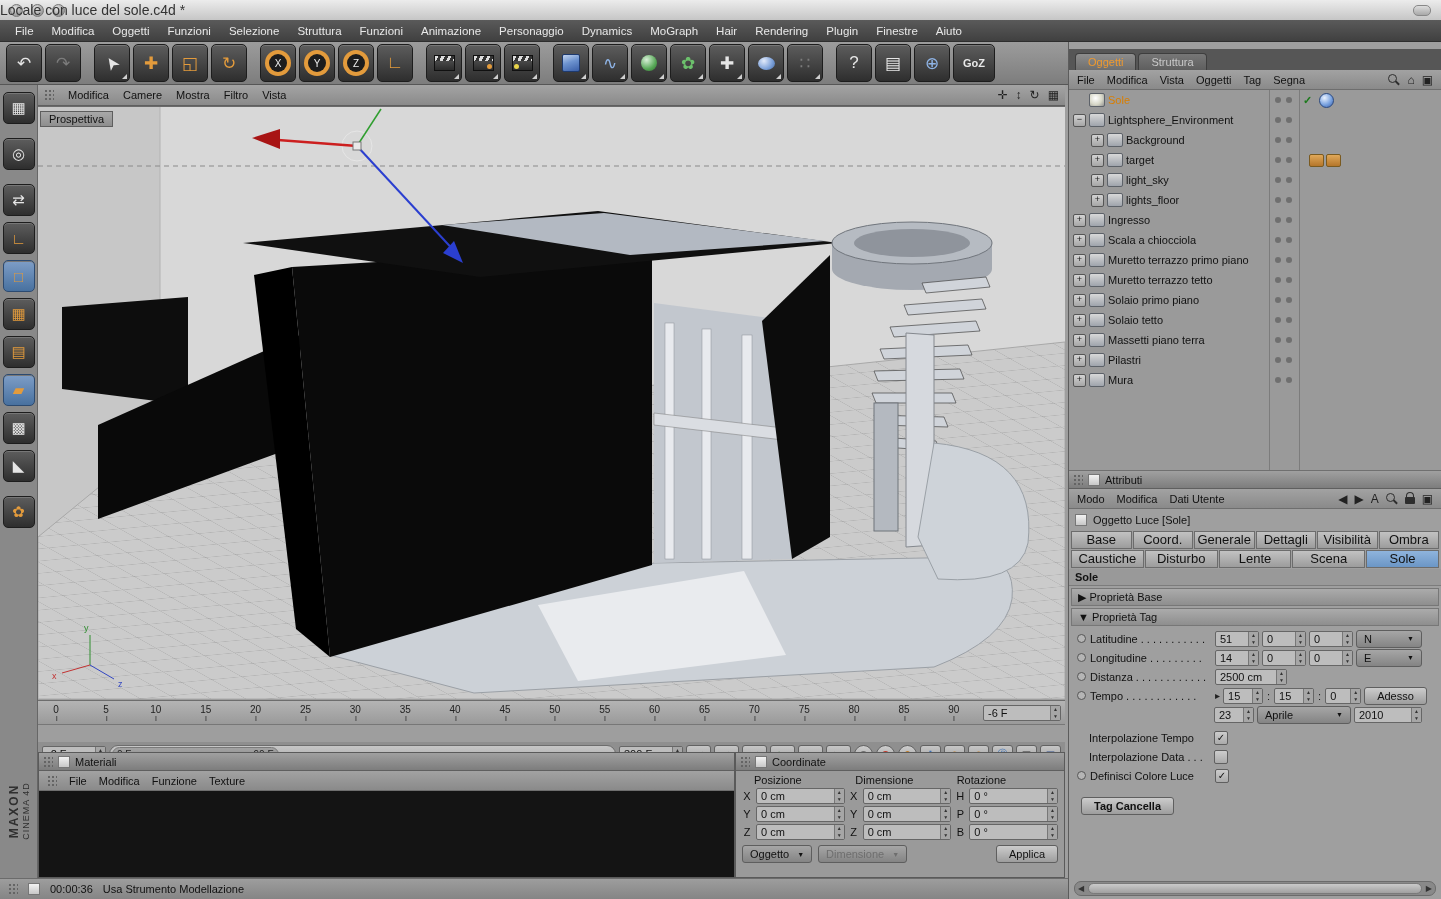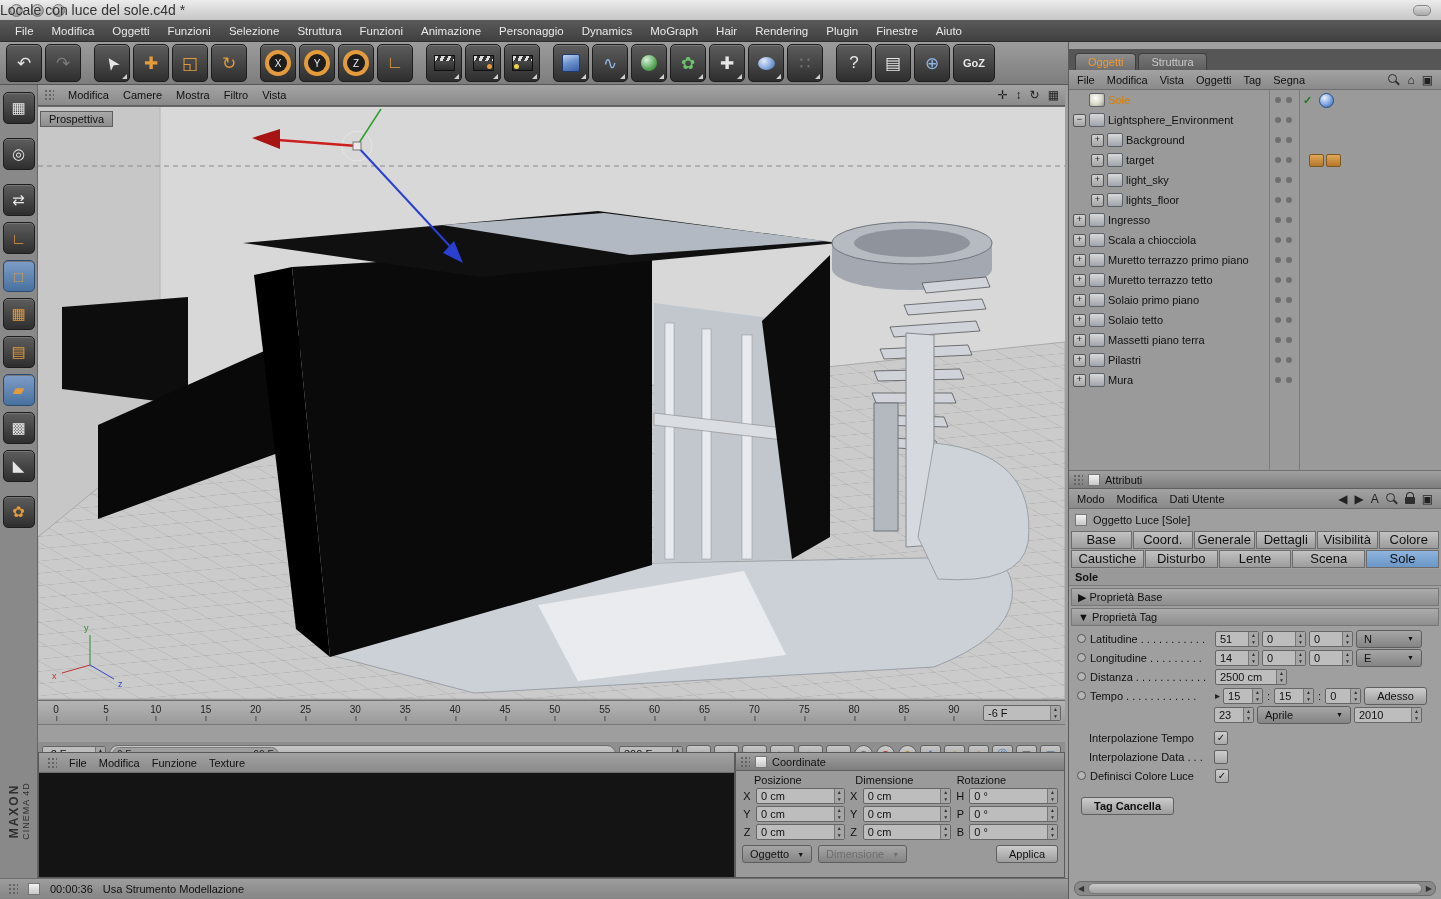--- a/index.html
+++ b/index.html
@@ -485,20 +485,25 @@
     <span class="rtog" style="color:#c07a20">?</span>
     <span class="mtog" style="color:#3b6fb5">✚</span>
     <span class="mtog" style="color:#c07a20">◉</span>
     <span class="mtog" style="color:#c07a20">◉</span>
     <span class="mtog" style="color:#3b6fb5">Ⓟ</span>
     <span class="mtog" style="color:#333">▦</span>
     <span class="mtog" style="color:#33508a">▣</span>
   </div>
 
   <div class="materials">
+    <div class="phdr">
+      <span class="grip"></span>
+      <span class="phicon"></span>
+      <span>Materiali</span>
+    </div>
     <div class="pmenu">
       <span class="grip"></span>
       <span>File</span>
       <span>Modifica</span>
       <span>Funzione</span>
       <span>Texture</span>
     </div>
     <div class="mat-body"></div>
   </div>
 
@@ -798,21 +803,21 @@
     <div class="attr-title">
       <span class="phicon"></span>
       <span>Oggetto Luce [Sole]</span>
     </div>
     <div class="atabs">
       <span class="atab">Base</span>
       <span class="atab">Coord.</span>
       <span class="atab">Generale</span>
       <span class="atab">Dettagli</span>
       <span class="atab">Visibilità</span>
-      <span class="atab">Colore</span>
+      <span class="atab">Ombra</span>
     </div>
     <div class="atabs">
       <span class="atab">Caustiche</span>
       <span class="atab">Disturbo</span>
       <span class="atab">Lente</span>
       <span class="atab">Scena</span>
       <span class="atab active">Sole</span>
     </div>
     <div class="asection">Sole</div>
     <div class="pbar">▶ <span>Proprietà Base</span></div>

